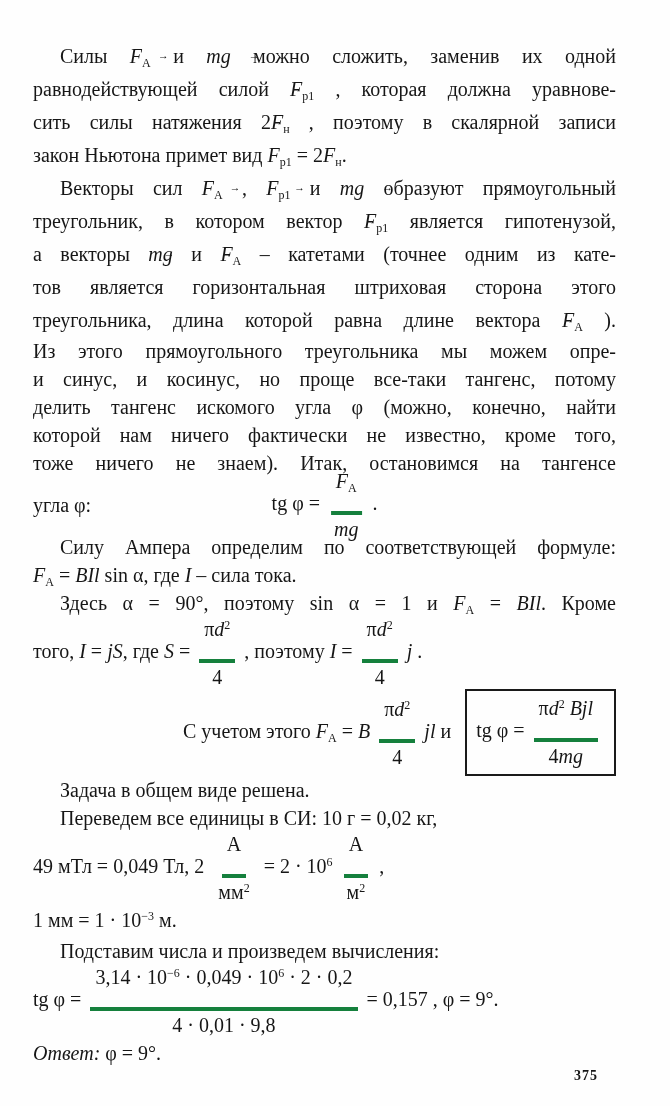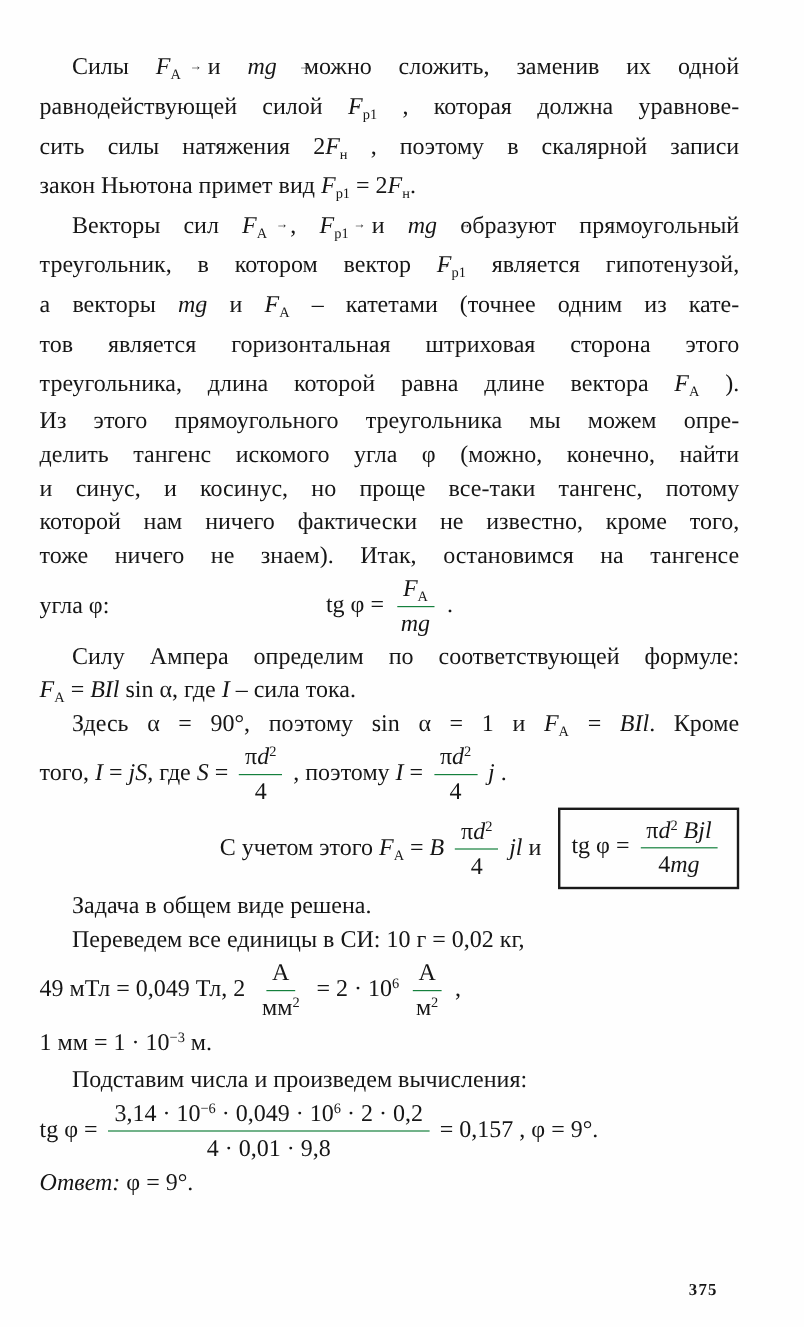--- a/index.html
+++ b/index.html
@@ -40,21 +40,21 @@
   .vec { font-style: italic; position: relative; }
   .vec::after {
     content: "→";
     position: absolute; left: 0.10em; top: -0.60em;
     font-size: 0.52em; font-style: normal;
   }
   .frac {
     display: inline-flex; flex-direction: column; align-items: center;
     vertical-align: middle; margin: 0 4px; line-height: 1.2; text-align: center;
   }
-  .frac .fnum { border-bottom: 1px solid #15803d; padding: 0 5px 2px; }
+  .frac .fnum { border-bottom: 4px solid #15803d; padding: 0 5px 18px; }
   .frac .fden { padding: 2px 5px 0; }
   .pagenum {
     position: absolute; right: 72px; bottom: 22px;
     font-weight: bold; font-size: 14px; letter-spacing: 1px;
   }
 </style>
 </head>
 <body>
 
 <div class="page">
@@ -62,22 +62,22 @@
       <div class="line indent justify"><span class="part">Силы <span class="vec">F</span><sub>А</sub> и <i>m</i><span class="vec">g</span> можно сложить, заменив их одной</span></div>
       <div class="line justify"><span class="part">равнодействующей силой <span class="vec">F</span><sub>р1</sub> , которая должна уравнове-</span></div>
       <div class="line justify"><span class="part">сить силы натяжения 2<span class="vec">F</span><sub>н</sub> , поэтому в скалярной записи</span></div>
       <div class="line"><span class="part">закон Ньютона примет вид <i>F</i><sub>р1</sub> = 2<i>F</i><sub>н</sub>.</span></div>
       <div class="line indent justify"><span class="part">Векторы сил <span class="vec">F</span><sub>А</sub> , <span class="vec">F</span><sub>р1</sub> и <i>m</i><span class="vec">g</span> образуют прямоугольный</span></div>
       <div class="line justify"><span class="part">треугольник, в котором вектор <span class="vec">F</span><sub>р1</sub> является гипотенузой,</span></div>
       <div class="line justify"><span class="part">а векторы <i>m</i><span class="vec">g</span> и <span class="vec">F</span><sub>А</sub> – катетами (точнее одним из кате-</span></div>
       <div class="line justify"><span class="part">тов является горизонтальная штриховая сторона этого</span></div>
       <div class="line justify"><span class="part">треугольника, длина которой равна длине вектора <span class="vec">F</span><sub>А</sub> ).</span></div>
       <div class="line tight justify"><span class="part">Из этого прямоугольного треугольника мы можем опре-</span></div>
+      <div class="line tight justify"><span class="part">и синус, и косинус, но проще все-таки тангенс, потому</span></div>
       <div class="line tight justify"><span class="part">делить тангенс искомого угла φ (можно, конечно, найти</span></div>
-      <div class="line tight justify"><span class="part">и синус, и косинус, но проще все-таки тангенс, потому</span></div>
       <div class="line tight justify"><span class="part">которой нам ничего фактически не известно, кроме того,</span></div>
       <div class="line tight justify"><span class="part">тоже ничего не знаем). Итак, остановимся на тангенсе</span></div>
       <div class="line tall">
         <span class="part">угла φ:</span>
         <span class="part center">tg φ = <span class="frac">
             <span class="fnum"><i>F</i><sub>А</sub></span>
             <span class="fden"><i>mg</i></span>
           </span> .</span>
       </div>
       <div class="line tight indent justify"><span class="part">Силу Ампера определим по соответствующей формуле:</span></div>

